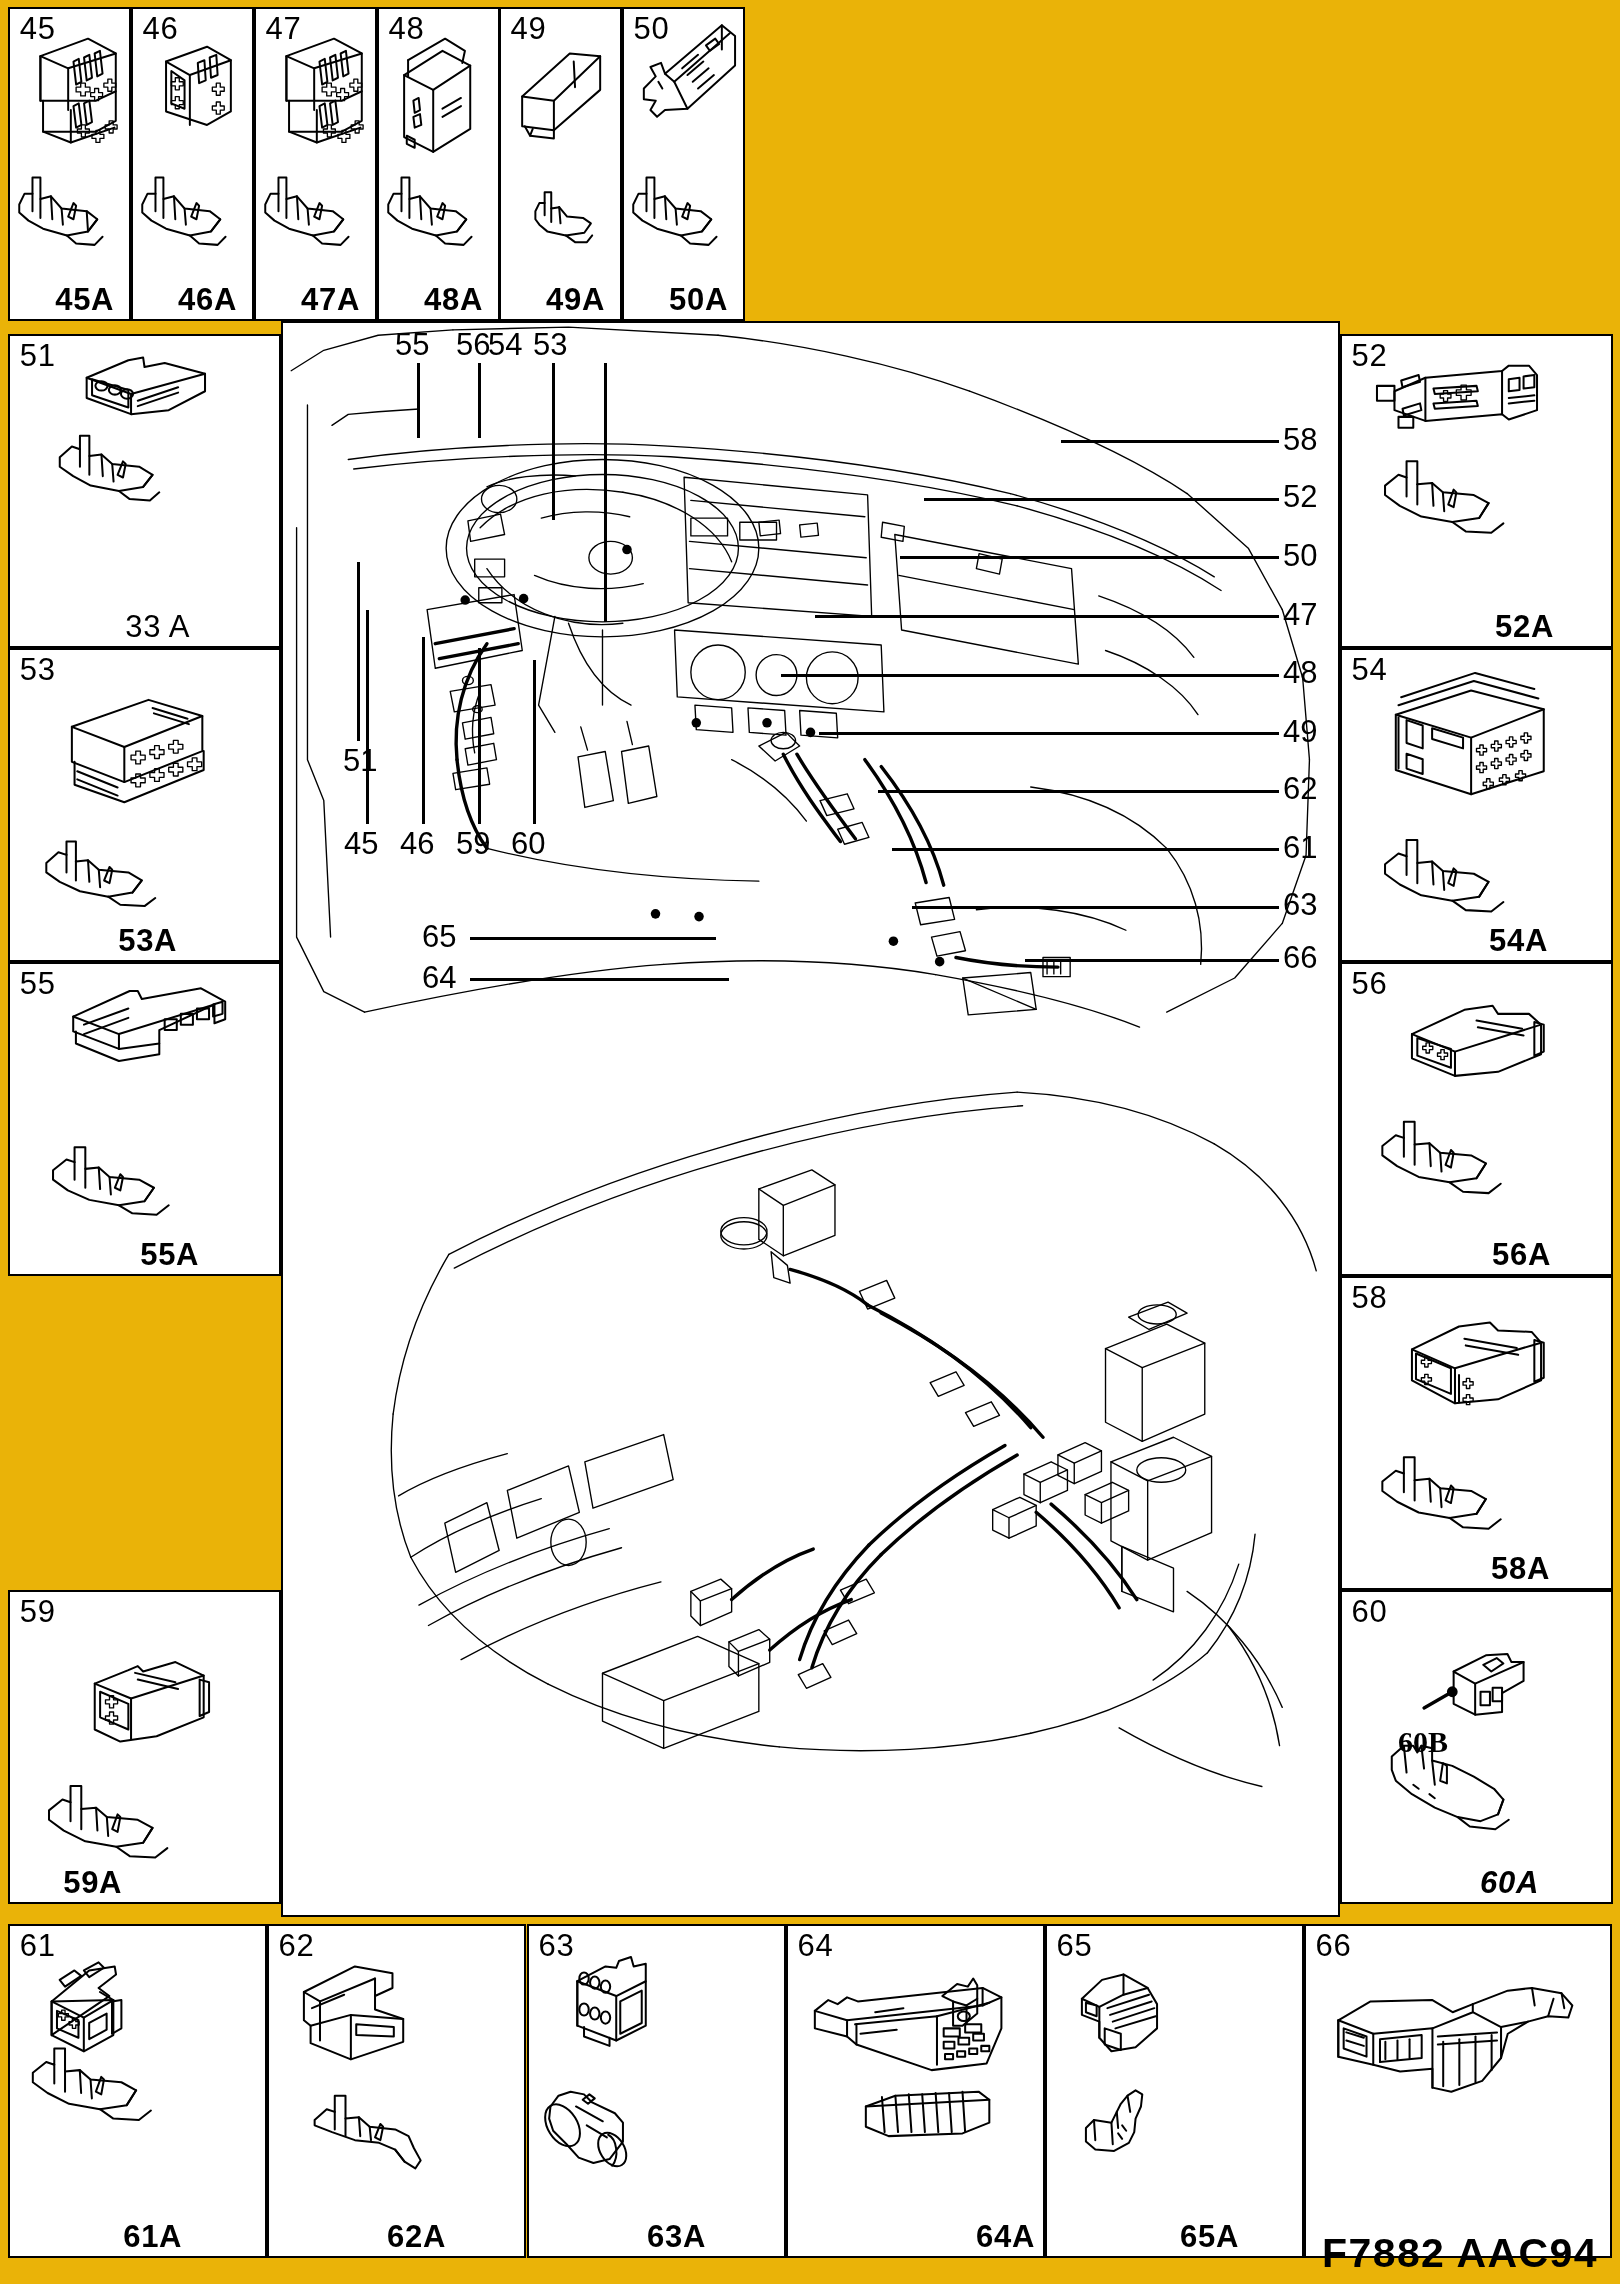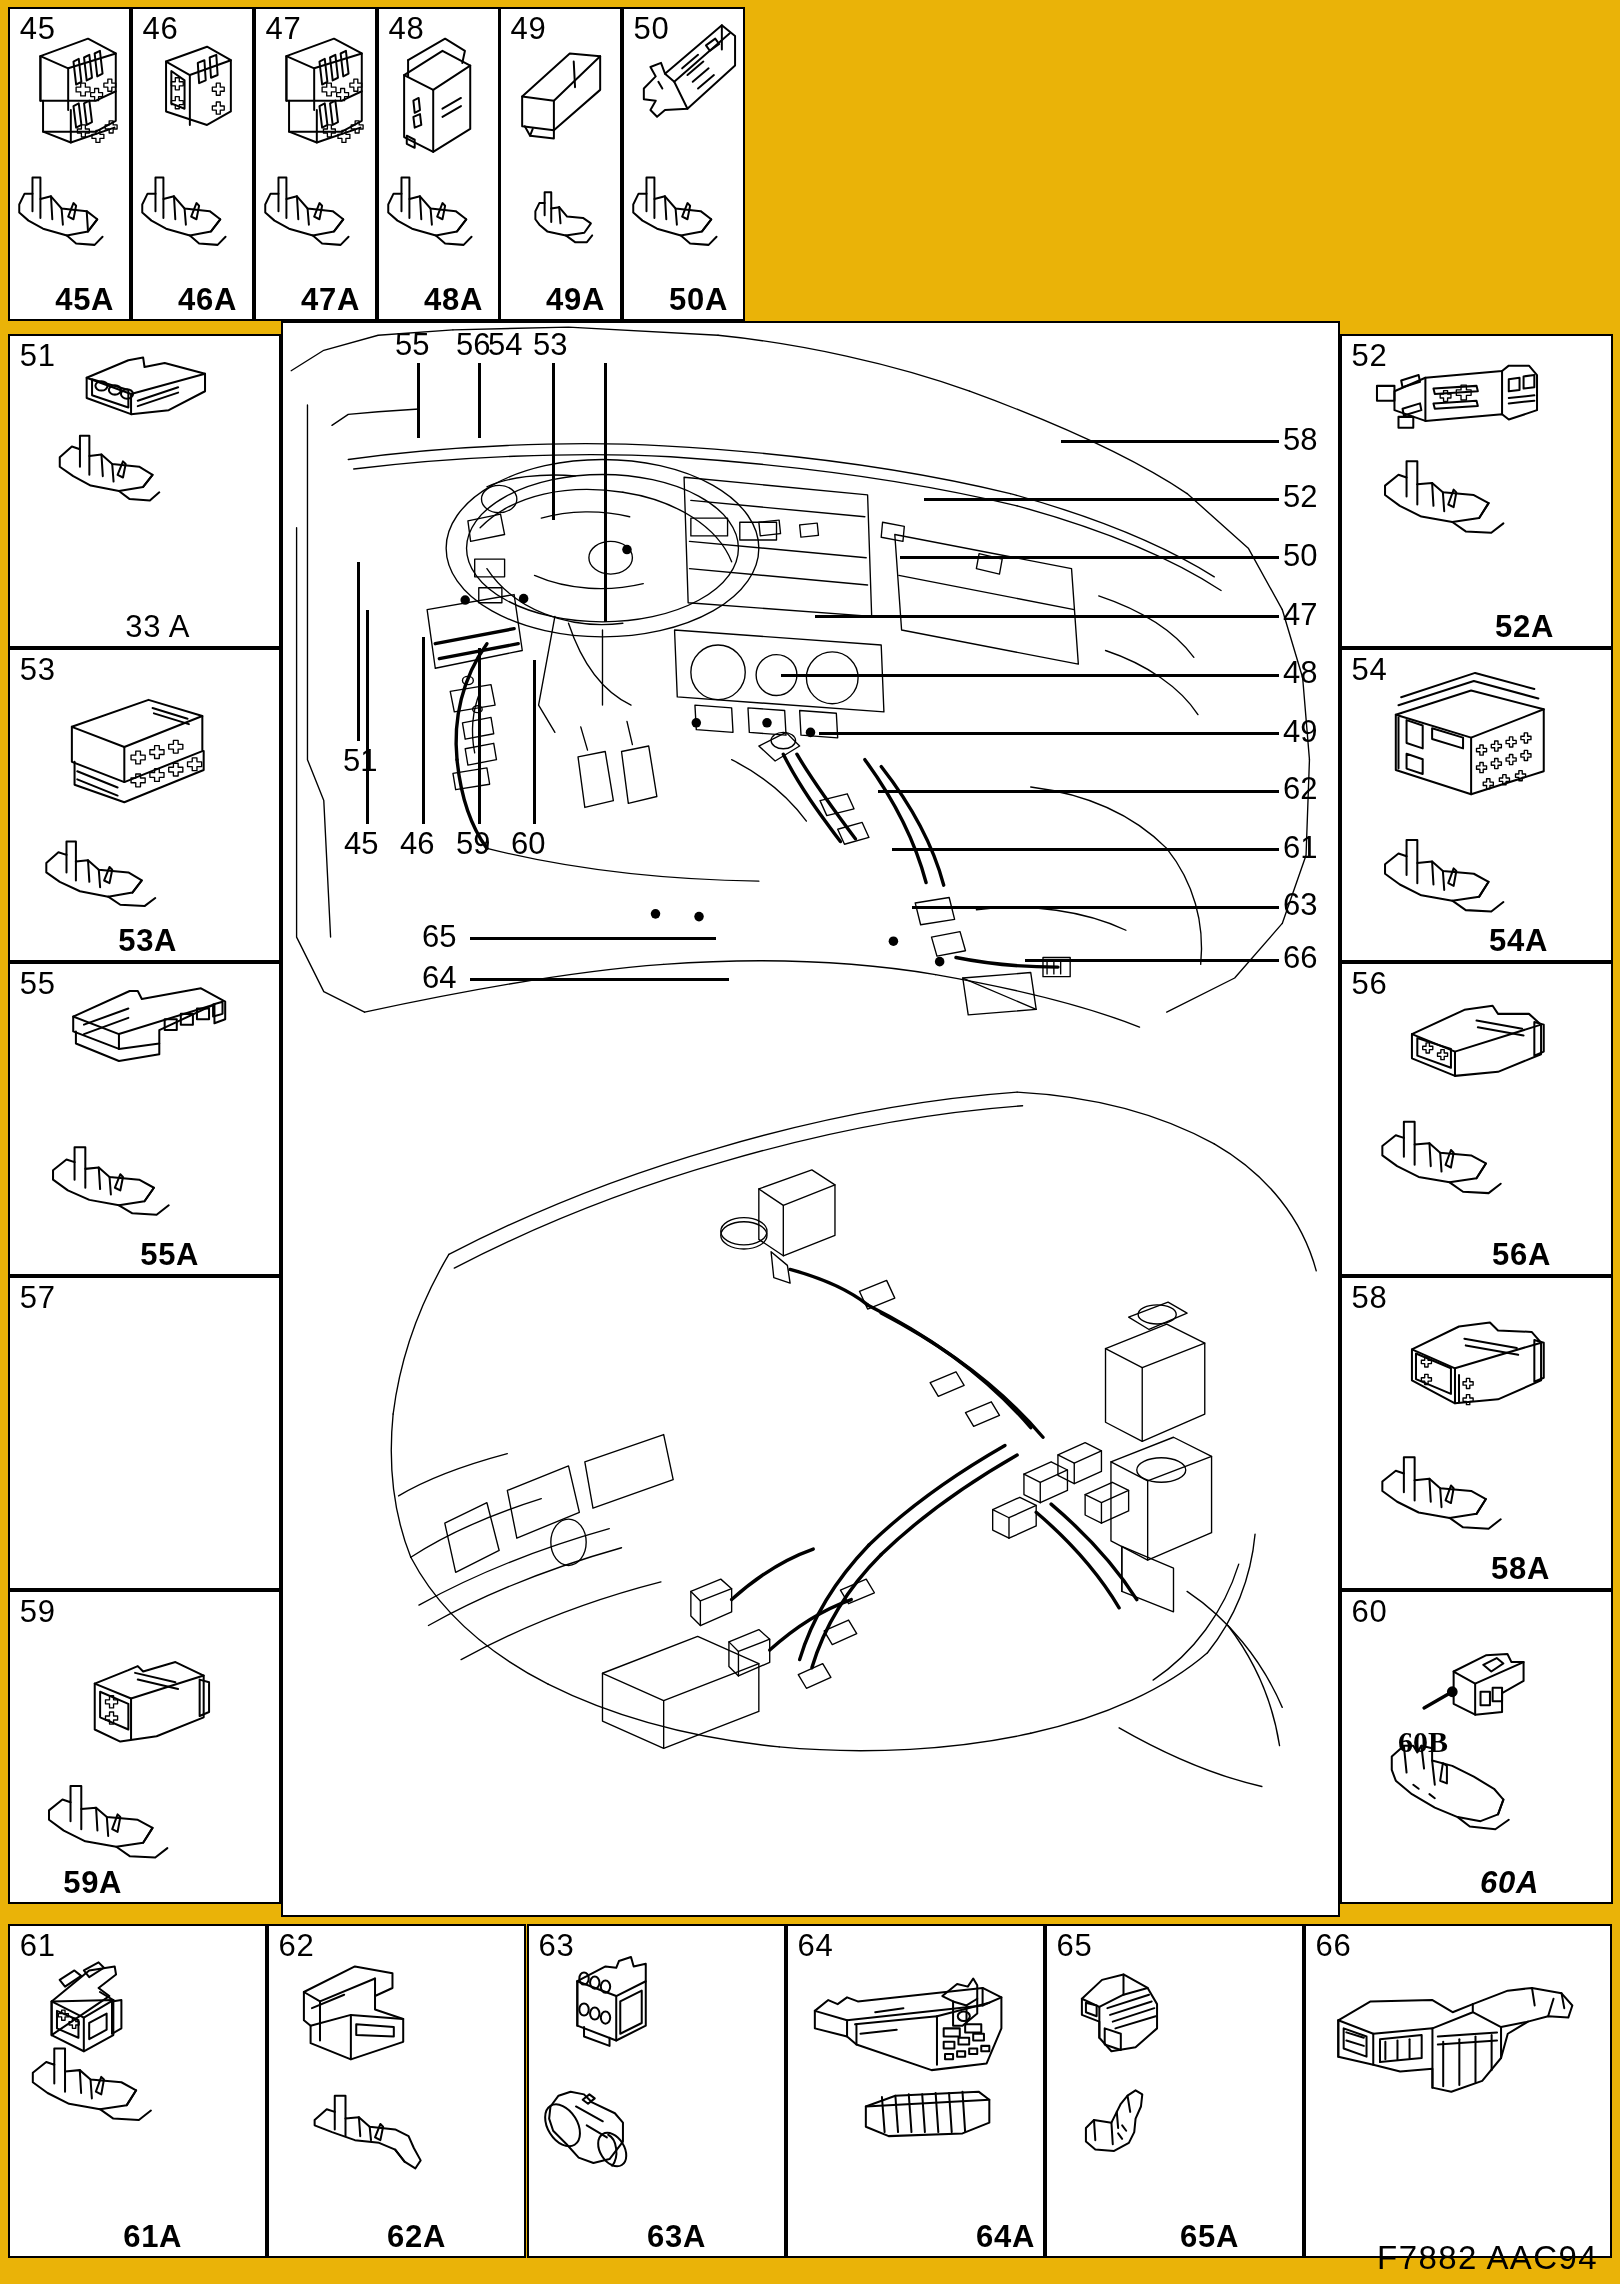--- a/index.html
+++ b/index.html
@@ -79,23 +79,23 @@
     background: #000;
   }
   .leader.h { height: 2.7px; }
   .leader.v { width: 2.7px; }
 
   
   #footer-code {
     position: absolute;
     right: 23px;
     bottom: 6.8px;
-    font-size: 33px;
+    font-size: 41px;
     letter-spacing: 1.4px;
-    font-weight: 400;
+    font-weight: 700;
   }
 
   
   .ln { fill: none; stroke: #000; stroke-width: 3; stroke-linejoin: round; stroke-linecap: round; }
   .ln2 { fill: none; stroke: #000; stroke-width: 5; stroke-linejoin: round; stroke-linecap: round; }
   .lnt { fill: none; stroke: #000; stroke-width: 2; stroke-linejoin: round; stroke-linecap: round; }
   .fl { fill: #000; }
 </style>
 </head>
 <body>
@@ -396,24 +396,20 @@
             <path d="M148 316 L150 342"></path>
           <path d="M164 312 L168 316 L164 336 L156 332 Z"></path>
           <path d="M162 358 L182 370 L218 372 L236 358"></path>
           <path d="M200 352 L214 332"></path>
         </g>
       </svg>
     </div>
     <div class="cell-sub" style="right:80px;">55A</div>
   </div>
 
-  <div class="cell" style="left:8.2px; top:1276px; width:273px; height:314px;">
-    <div class="cell-num">57</div>
-    <div class="cell-sub"></div>
-  </div>
 
   <div class="cell" style="left:8.2px; top:1590px; width:273px; height:314px;">
     <div class="cell-num">59</div>
     <div class="art">
       <svg viewBox="0 0 400 460" preserveAspectRatio="none">
         <g class="ln">
           <path d="M126 136 L176 116 L190 110 L198 118 L246 104 L288 124 L288 186 L218 214 L164 222 L126 204 Z"></path>
           <path d="M126 136 L180 158 L180 218"></path>
           <path d="M180 158 L288 124"></path>
           <path d="M134 148 L134 186 L176 204 L176 166 Z"></path>

